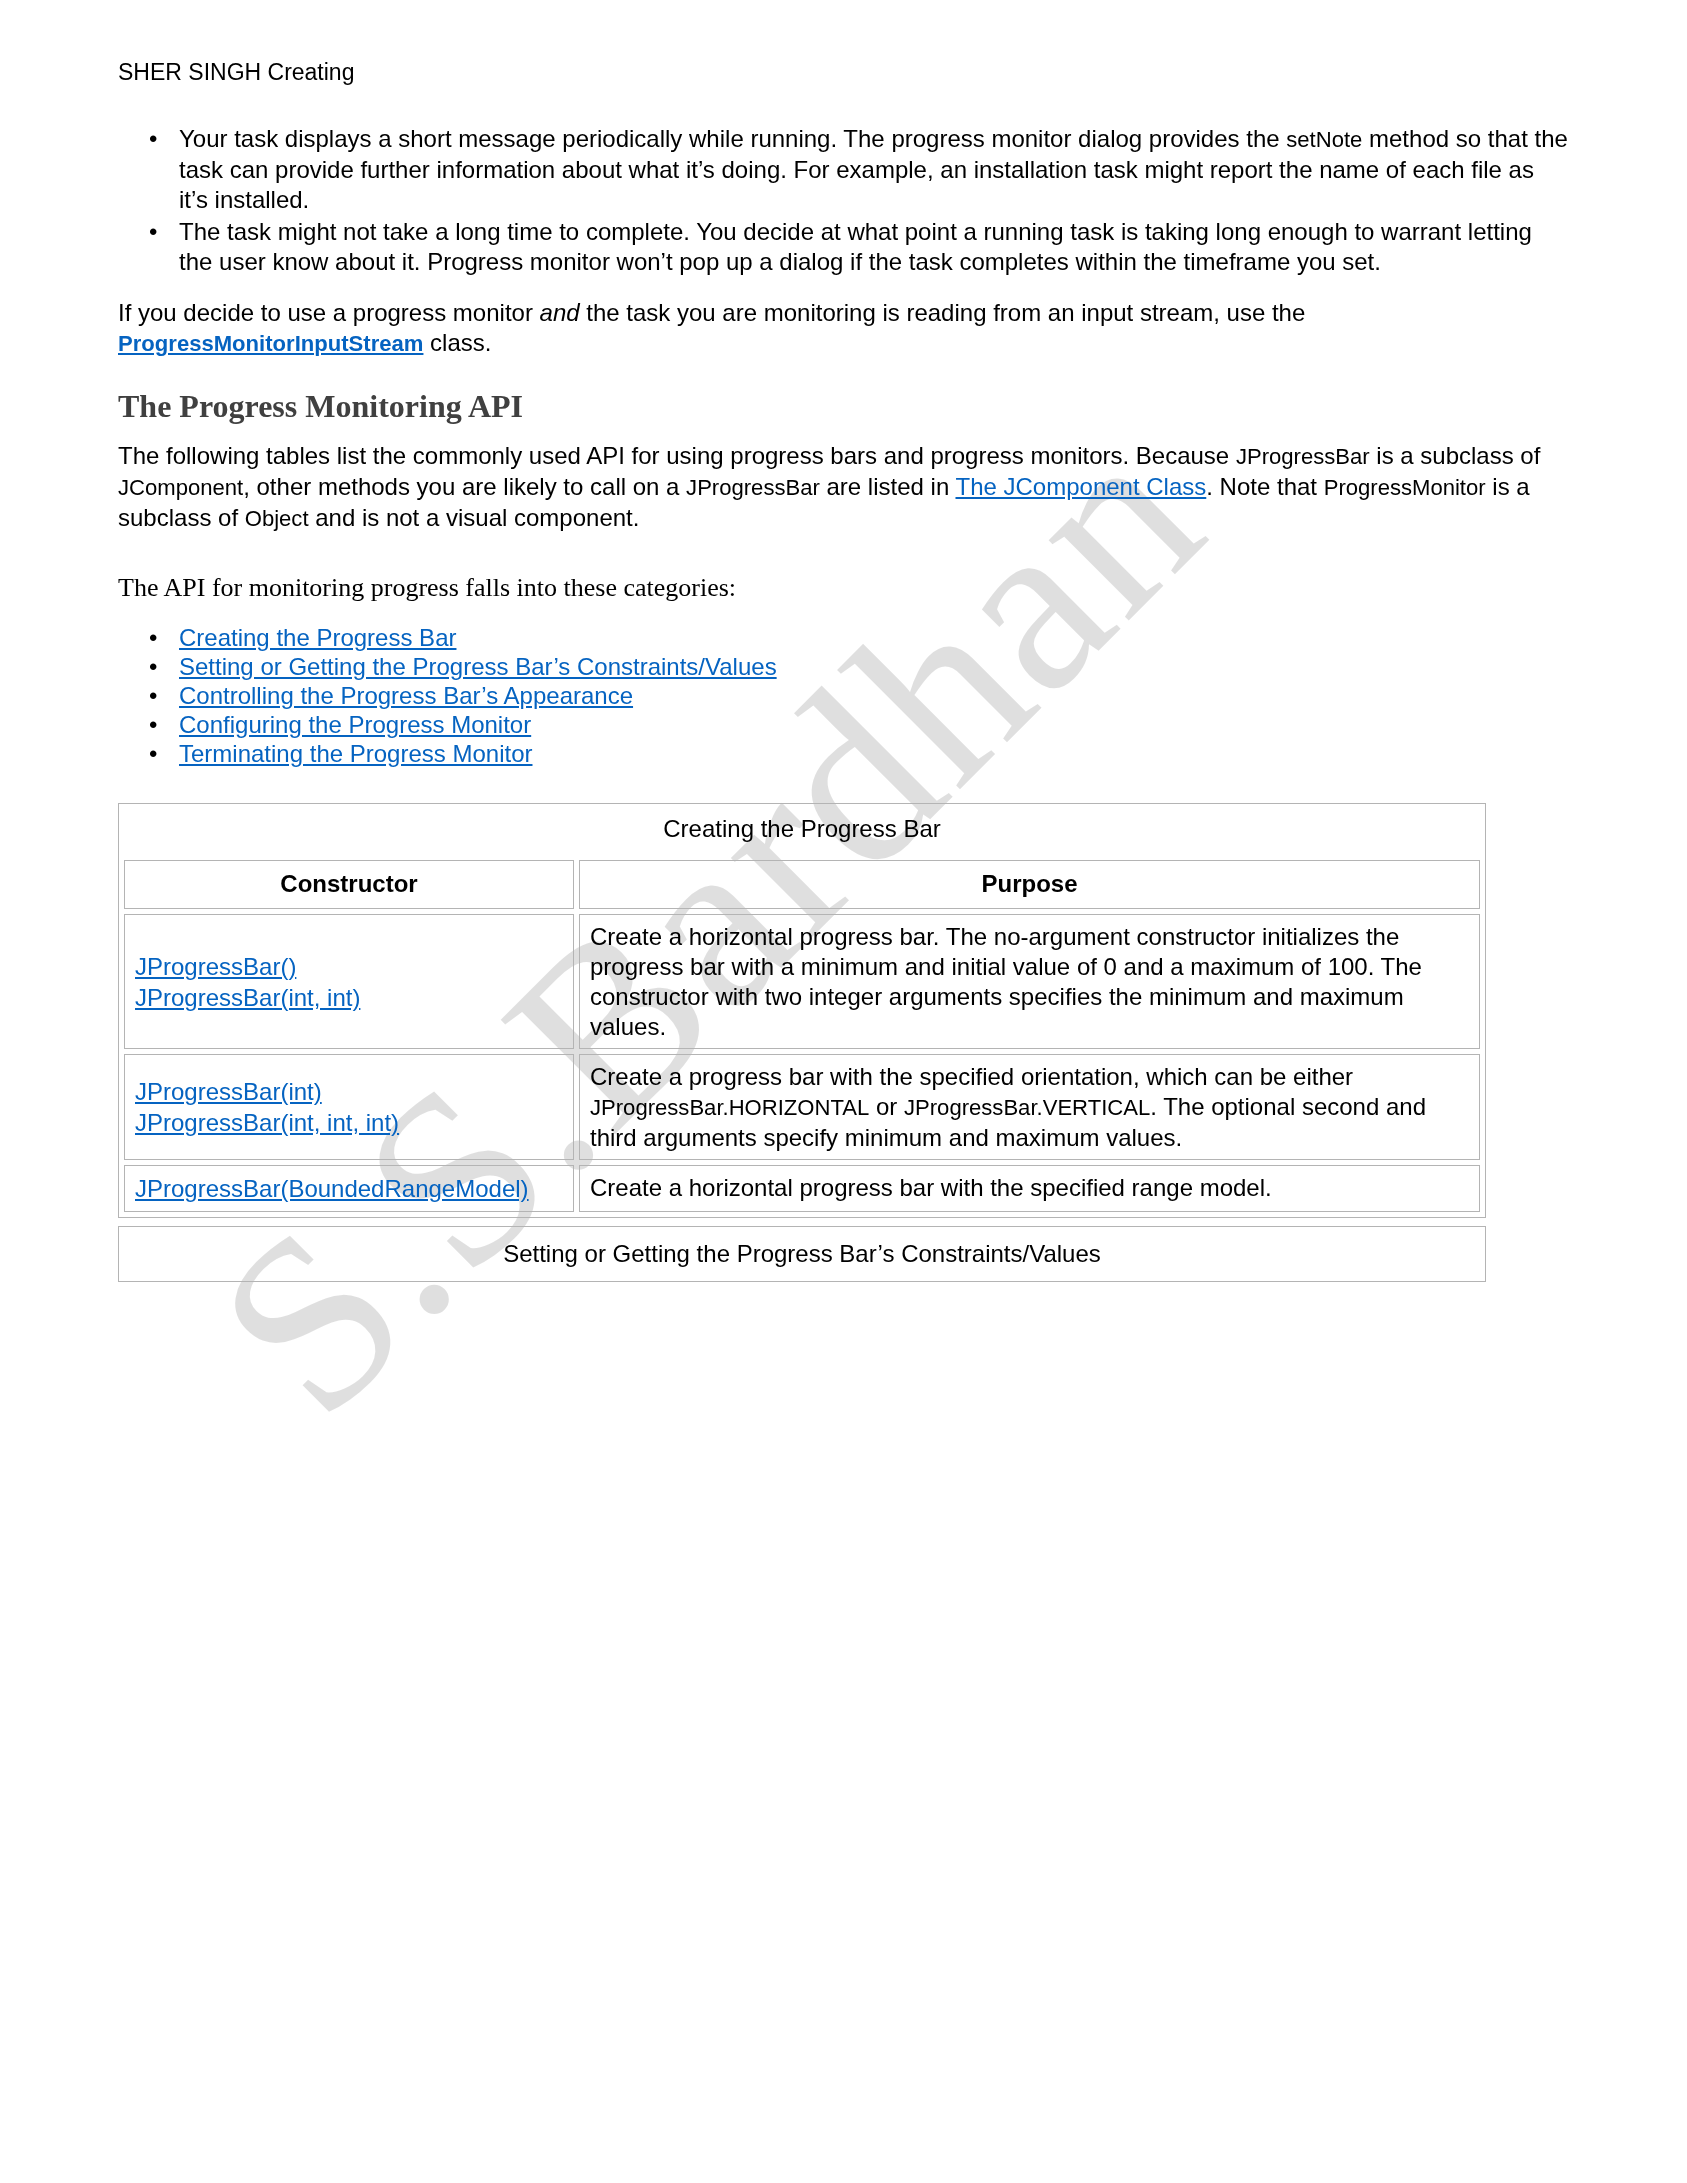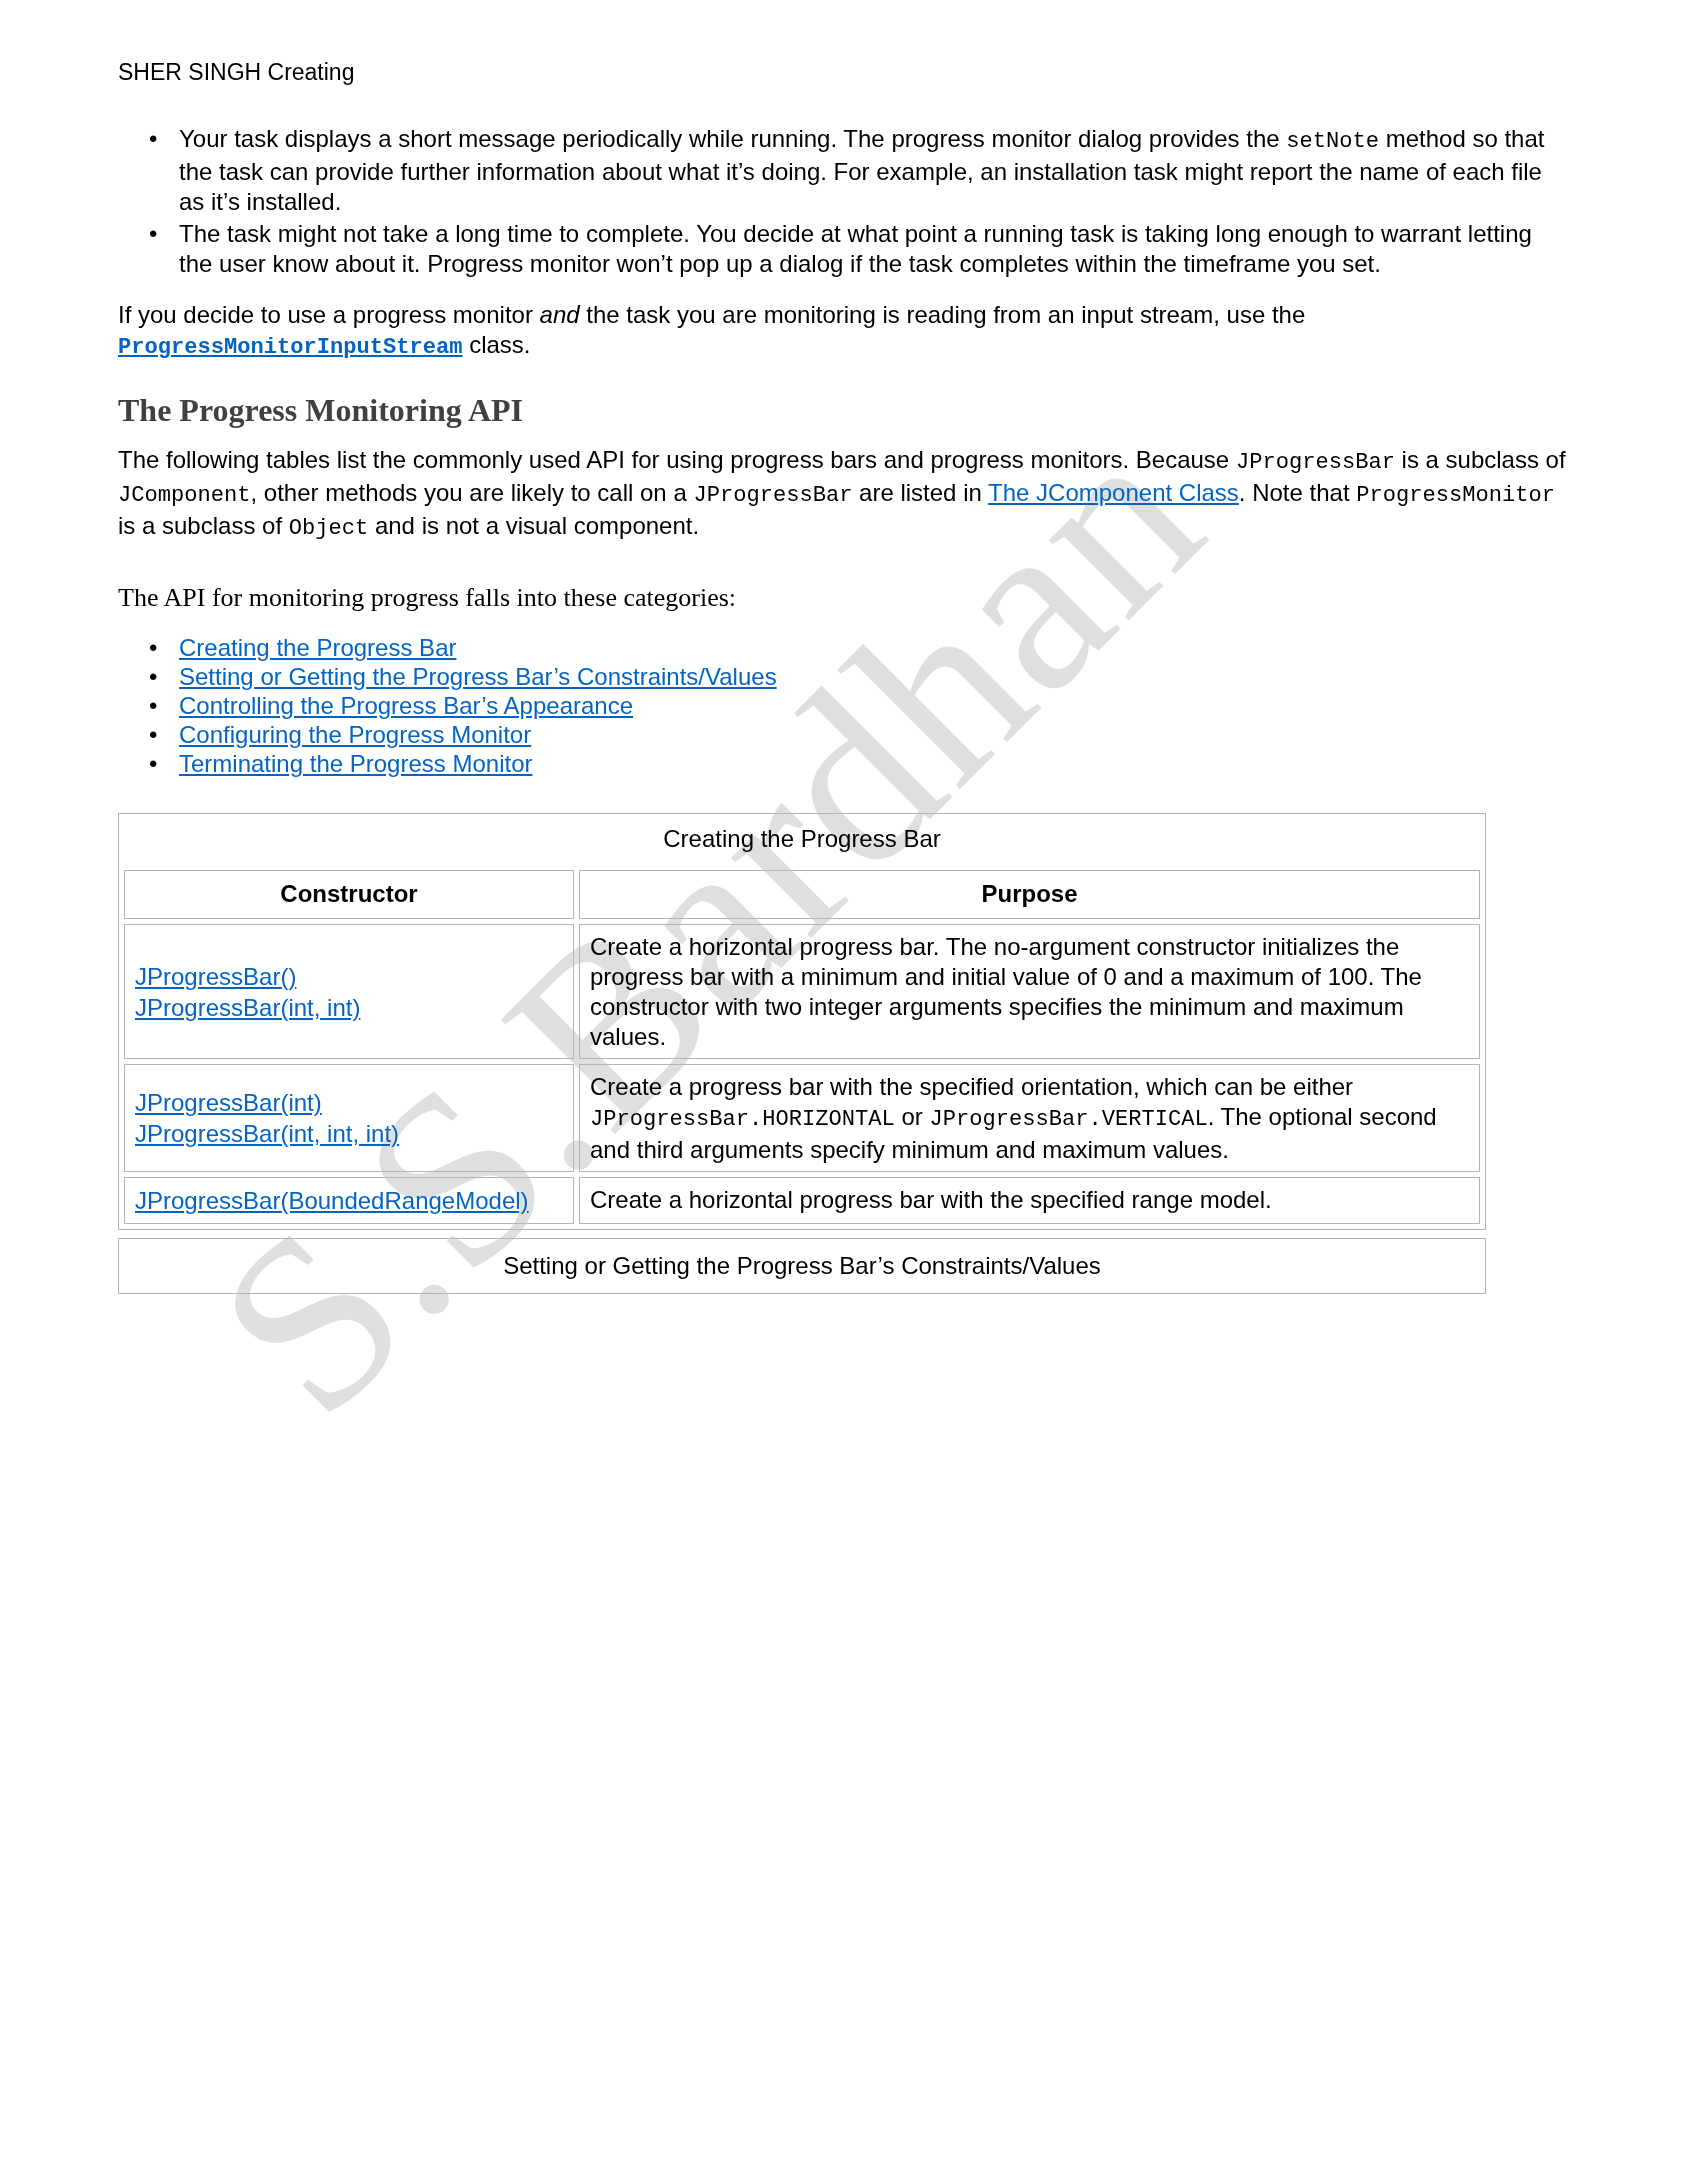--- a/index.html
+++ b/index.html
@@ -75,21 +75,21 @@
   ul.toc { margin-top: 21.4px; }
   ul.toc > li { line-height: 28px; margin-bottom: 0.8px; }
 
   a.doc-link, .seg-link {
     color: #0563c1;
     text-decoration: underline;
     cursor: pointer;
   }
 
   .seg-code, .code {
-    font-family: Liberation Mono, monospace;
+    font-family: Liberation Sans, sans-serif;
     font-size: 0.92em;
   }
   .seg-italic { font-style: italic; }
   .seg-bold { font-weight: bold; }
 
   .table-frame {
     border: 1.6px solid #b4b4b4;
     width: 1368px;
     margin-top: 35px;
     background: transparent;

